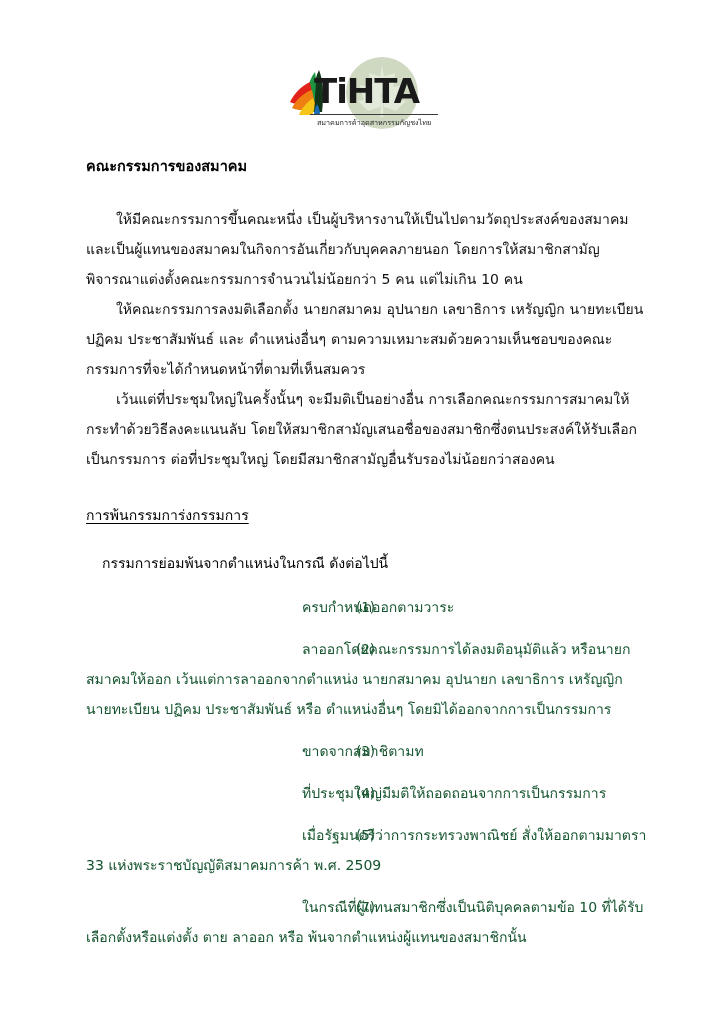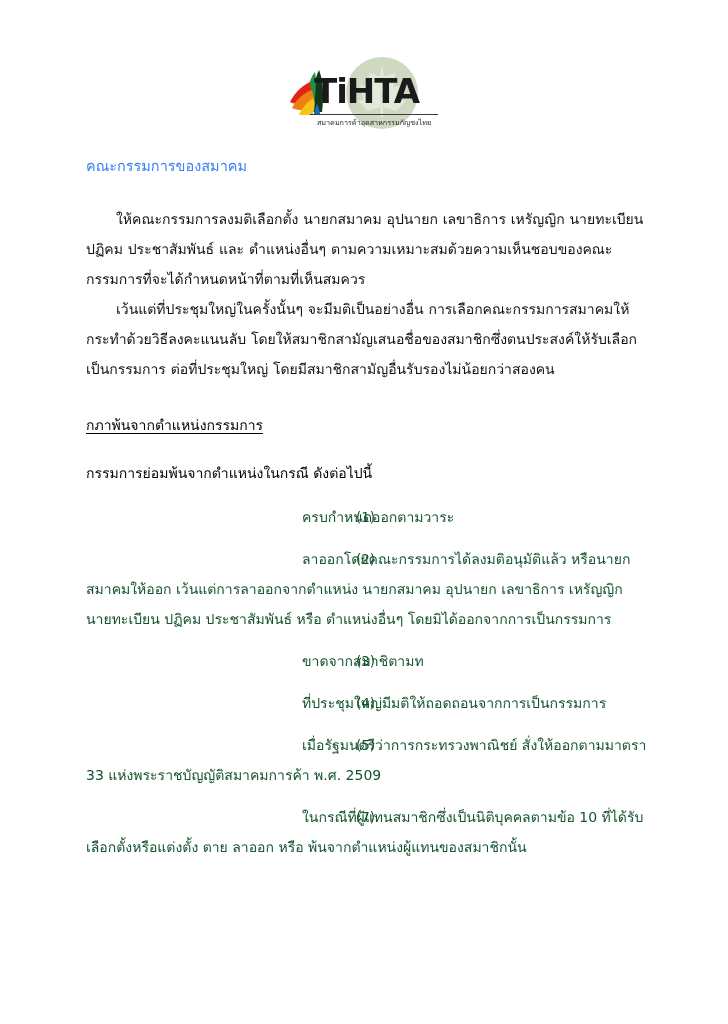--- a/index.html
+++ b/index.html
@@ -101,24 +101,24 @@
   
   .doc-body {
     position: absolute;
     left: 86px;
     top: 156px;
     width: 566px;
   }
 
   .doc-heading {
     font-size: 14.5px;
-    font-weight: normal;
+    font-weight: bold;
     line-height: 1.5;
     margin: 0 0 26px 0;
-    color: #3b82f6;
+    color: #000000;
   }
 
   .para {
     font-size: 14px;
     line-height: 30px;
     margin: 0;
     text-align: left;
     text-indent: 30px;
     color: #111;
     word-spacing: 0.4px;
@@ -131,21 +131,21 @@
     text-indent: 0;
   }
   .section-head span.ul {
     text-decoration: underline;
     text-underline-offset: 3px;
   }
 
   .lead-line {
     font-size: 14px;
     line-height: 30px;
-    margin: 18px 0 0 0;
+    margin: 18px 0 0 16px;
     text-indent: 0;
   }
 
   
   .num-list {
     margin: 14px 0 0 0;
     padding: 0;
     list-style: none;
   }
   .num-item {
@@ -214,24 +214,25 @@
       <div class="logo-rule"></div>
 
       <div class="logo-tagline">สมาคมการค้าอุตสาหกรรมกัญชงไทย</div>
     </div>
   </div>
 
   <div class="doc-body">
 
     <h1 class="doc-heading">คณะกรรมการของสมาคม</h1>
 
+    <p class="para">ให้มีคณะกรรมการขึ้นคณะหนึ่ง   เป็นผู้บริหารงานให้เป็นไปตามวัตถุประสงค์ของสมาคม และเป็นผู้แทนของสมาคมในกิจการอันเกี่ยวกับบุคคลภายนอก   โดยการให้สมาชิกสามัญพิจารณาแต่งตั้งคณะกรรมการจำนวนไม่น้อยกว่า 5 คน แต่ไม่เกิน 10 คน</p>
     <p class="para">ให้คณะกรรมการลงมติเลือกตั้ง นายกสมาคม อุปนายก เลขาธิการ  เหรัญญิก นายทะเบียน ปฏิคม ประชาสัมพันธ์ และ ตำแหน่งอื่นๆ ตามความเหมาะสมด้วยความเห็นชอบของคณะกรรมการที่จะได้กำหนดหน้าที่ตามที่เห็นสมควร</p>
     <p class="para">เว้นแต่ที่ประชุมใหญ่ในครั้งนั้นๆ จะมีมติเป็นอย่างอื่น  การเลือกคณะกรรมการสมาคมให้กระทำด้วยวิธีลงคะแนนลับ โดยให้สมาชิกสามัญเสนอชื่อของสมาชิกซึ่งตนประสงค์ให้รับเลือกเป็นกรรมการ ต่อที่ประชุมใหญ่  โดยมีสมาชิกสามัญอื่นรับรองไม่น้อยกว่าสองคน</p>
 
-    <p class="section-head"><span class="ul">กภาพ้นจากตำแหน่งกรรมการ</span></p>
+    <p class="section-head"><span class="ul">การพ้นกรรมการ่งกรรมการ</span></p>
 
     <p class="lead-line">กรรมการย่อมพ้นจากตำแหน่งในกรณี ดังต่อไปนี้</p>
 
     <ul class="num-list">
       <li class="num-item num-item-inline">
         <span class="marker">(1)</span><span class="itext">ครบกำหนดออกตามวาระ</span>
       </li>
       <li class="num-item num-item-inline">
         <span class="marker">(2)</span><span class="itext">ลาออกโดยคณะกรรมการได้ลงมติอนุมัติแล้ว หรือนายกสมาคมให้ออก เว้นแต่การลาออกจากตำแหน่ง นายกสมาคม อุปนายก เลขาธิการ  เหรัญญิก นายทะเบียน ปฏิคม ประชาสัมพันธ์ หรือ ตำแหน่งอื่นๆ โดยมิได้ออกจากการเป็นกรรมการ</span>
       </li>

